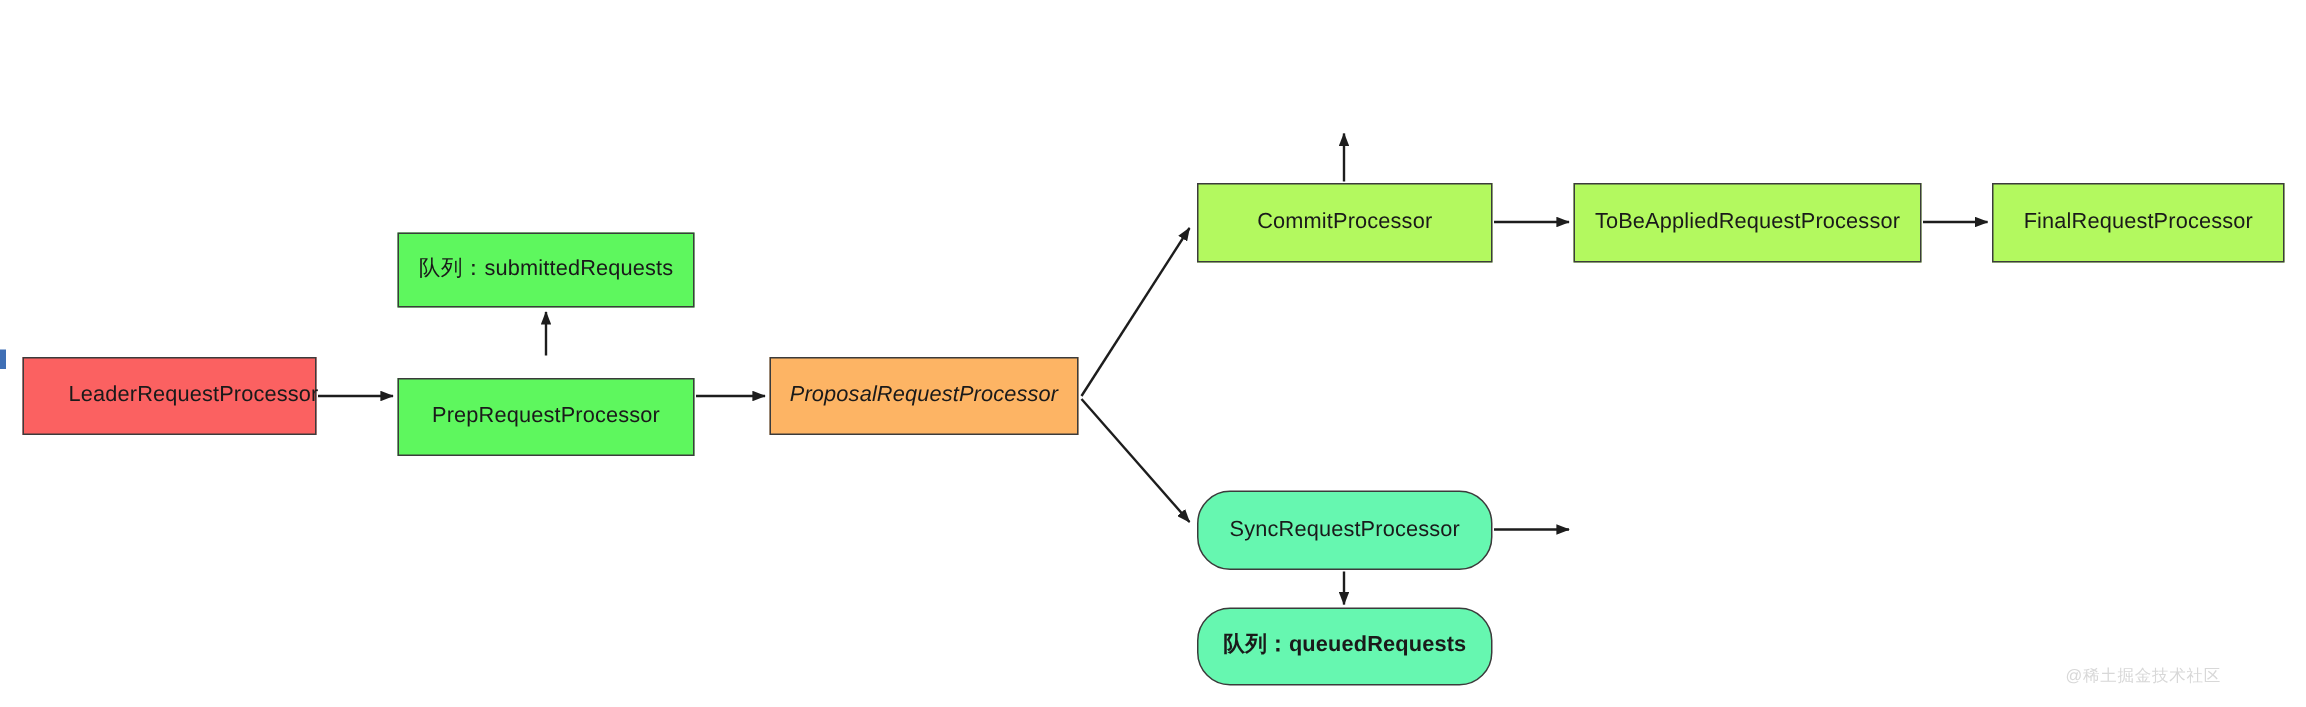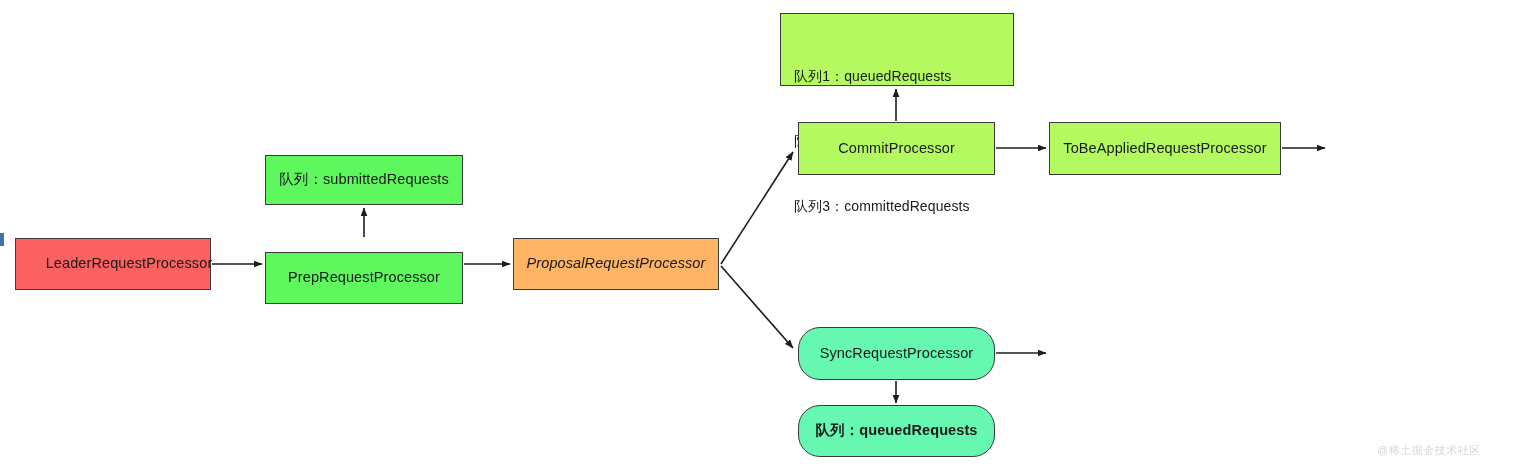--- a/index.html
+++ b/index.html
@@ -120,34 +120,32 @@
   </div>
 
   <div class="node c-green" style="left:265px; top:252px; width:198px; height:52px;">
     <span>PrepRequestProcessor</span>
   </div>
 
   <div class="node c-orange" style="left:513px; top:238px; width:206px; height:52px;font-style:italic;">
     <span>ProposalRequestProcessor</span>
   </div>
 
-  <div class="node multiline c-lime" style="left:780px; top:13px; width:234px; height:73px;">
-    <span class="qline">队列1：queuedRequests</span>
-    <span class="qline">队列2：queuedWriteRequests</span>
-    <span class="qline">队列3：committedRequests</span>
-  </div>
 
   <div class="node c-lime" style="left:798px; top:122px; width:197px; height:53px;">
     <span>CommitProcessor</span>
   </div>
 
   <div class="node c-lime" style="left:1049px; top:122px; width:232px; height:53px;">
     <span>ToBeAppliedRequestProcessor</span>
   </div>
 
+  <div class="node c-lime" style="left:1328px; top:122px; width:195px; height:53px;">
+    <span>FinalRequestProcessor</span>
+  </div>
 
   <div class="node c-mint" style="left:798px; top:327px; width:197px; height:53px;">
     <span>SyncRequestProcessor</span>
   </div>
 
 
   <div class="node c-mint" style="left:798px; top:405px; width:197px; height:52px;font-weight:bold;">
     <span>队列：queuedRequests</span>
   </div>
 

